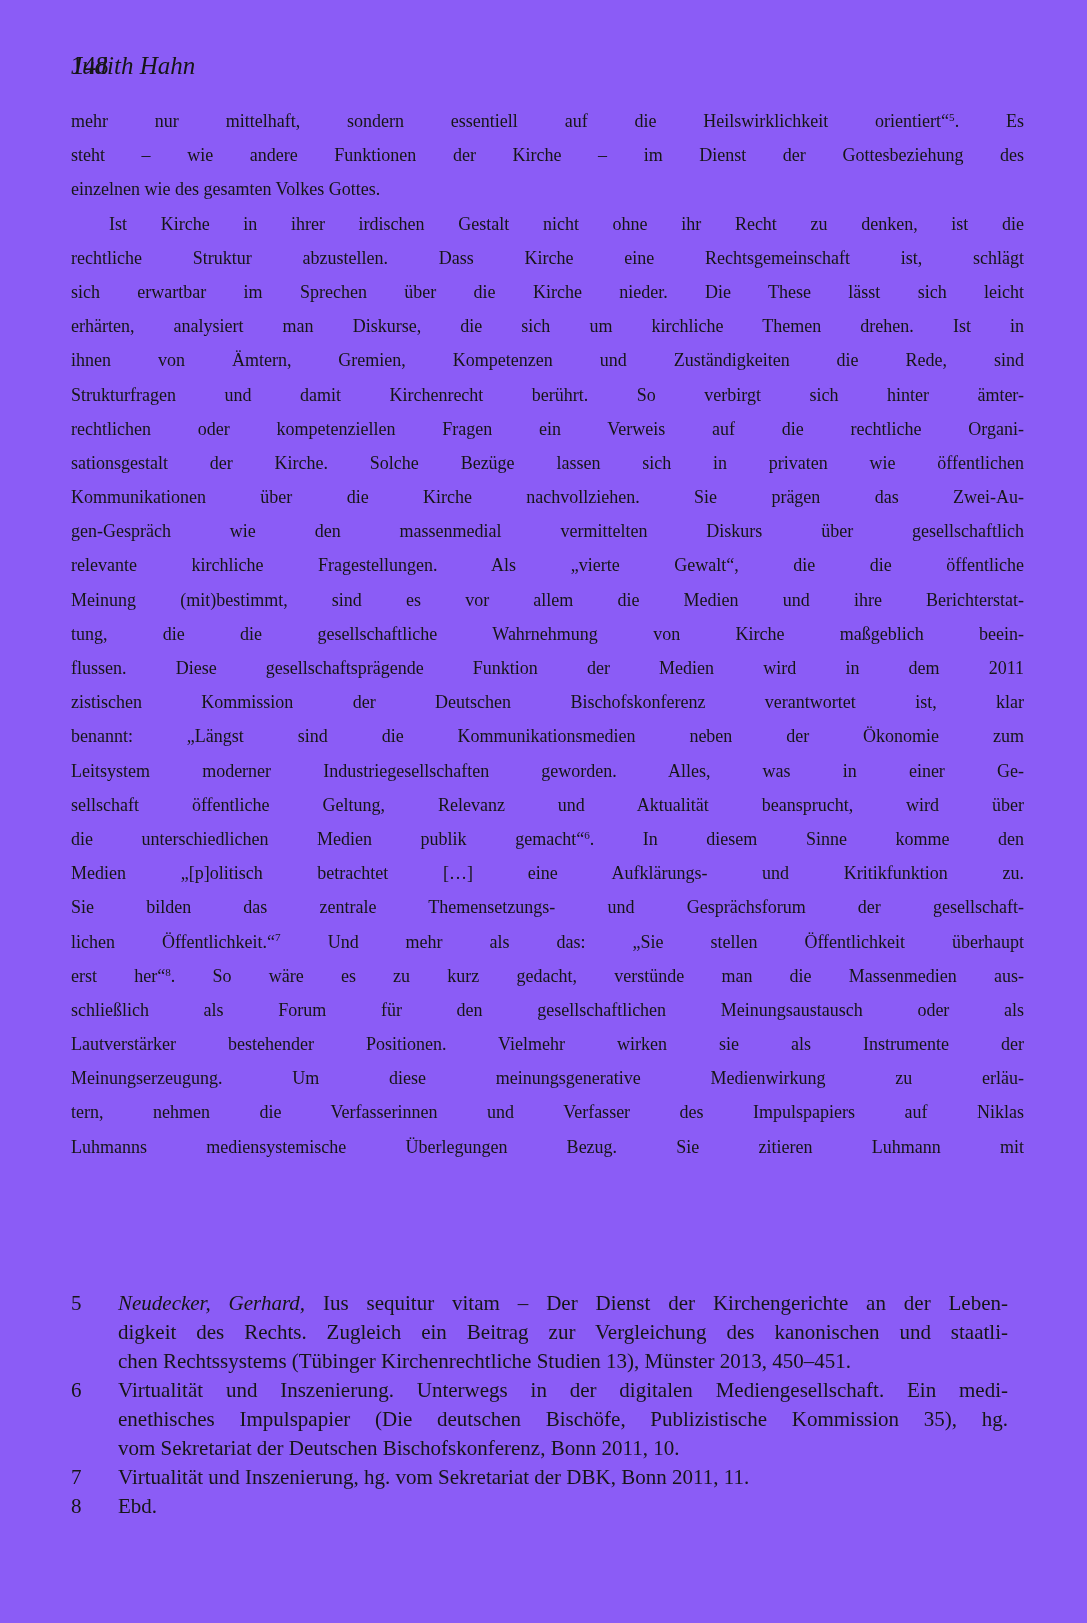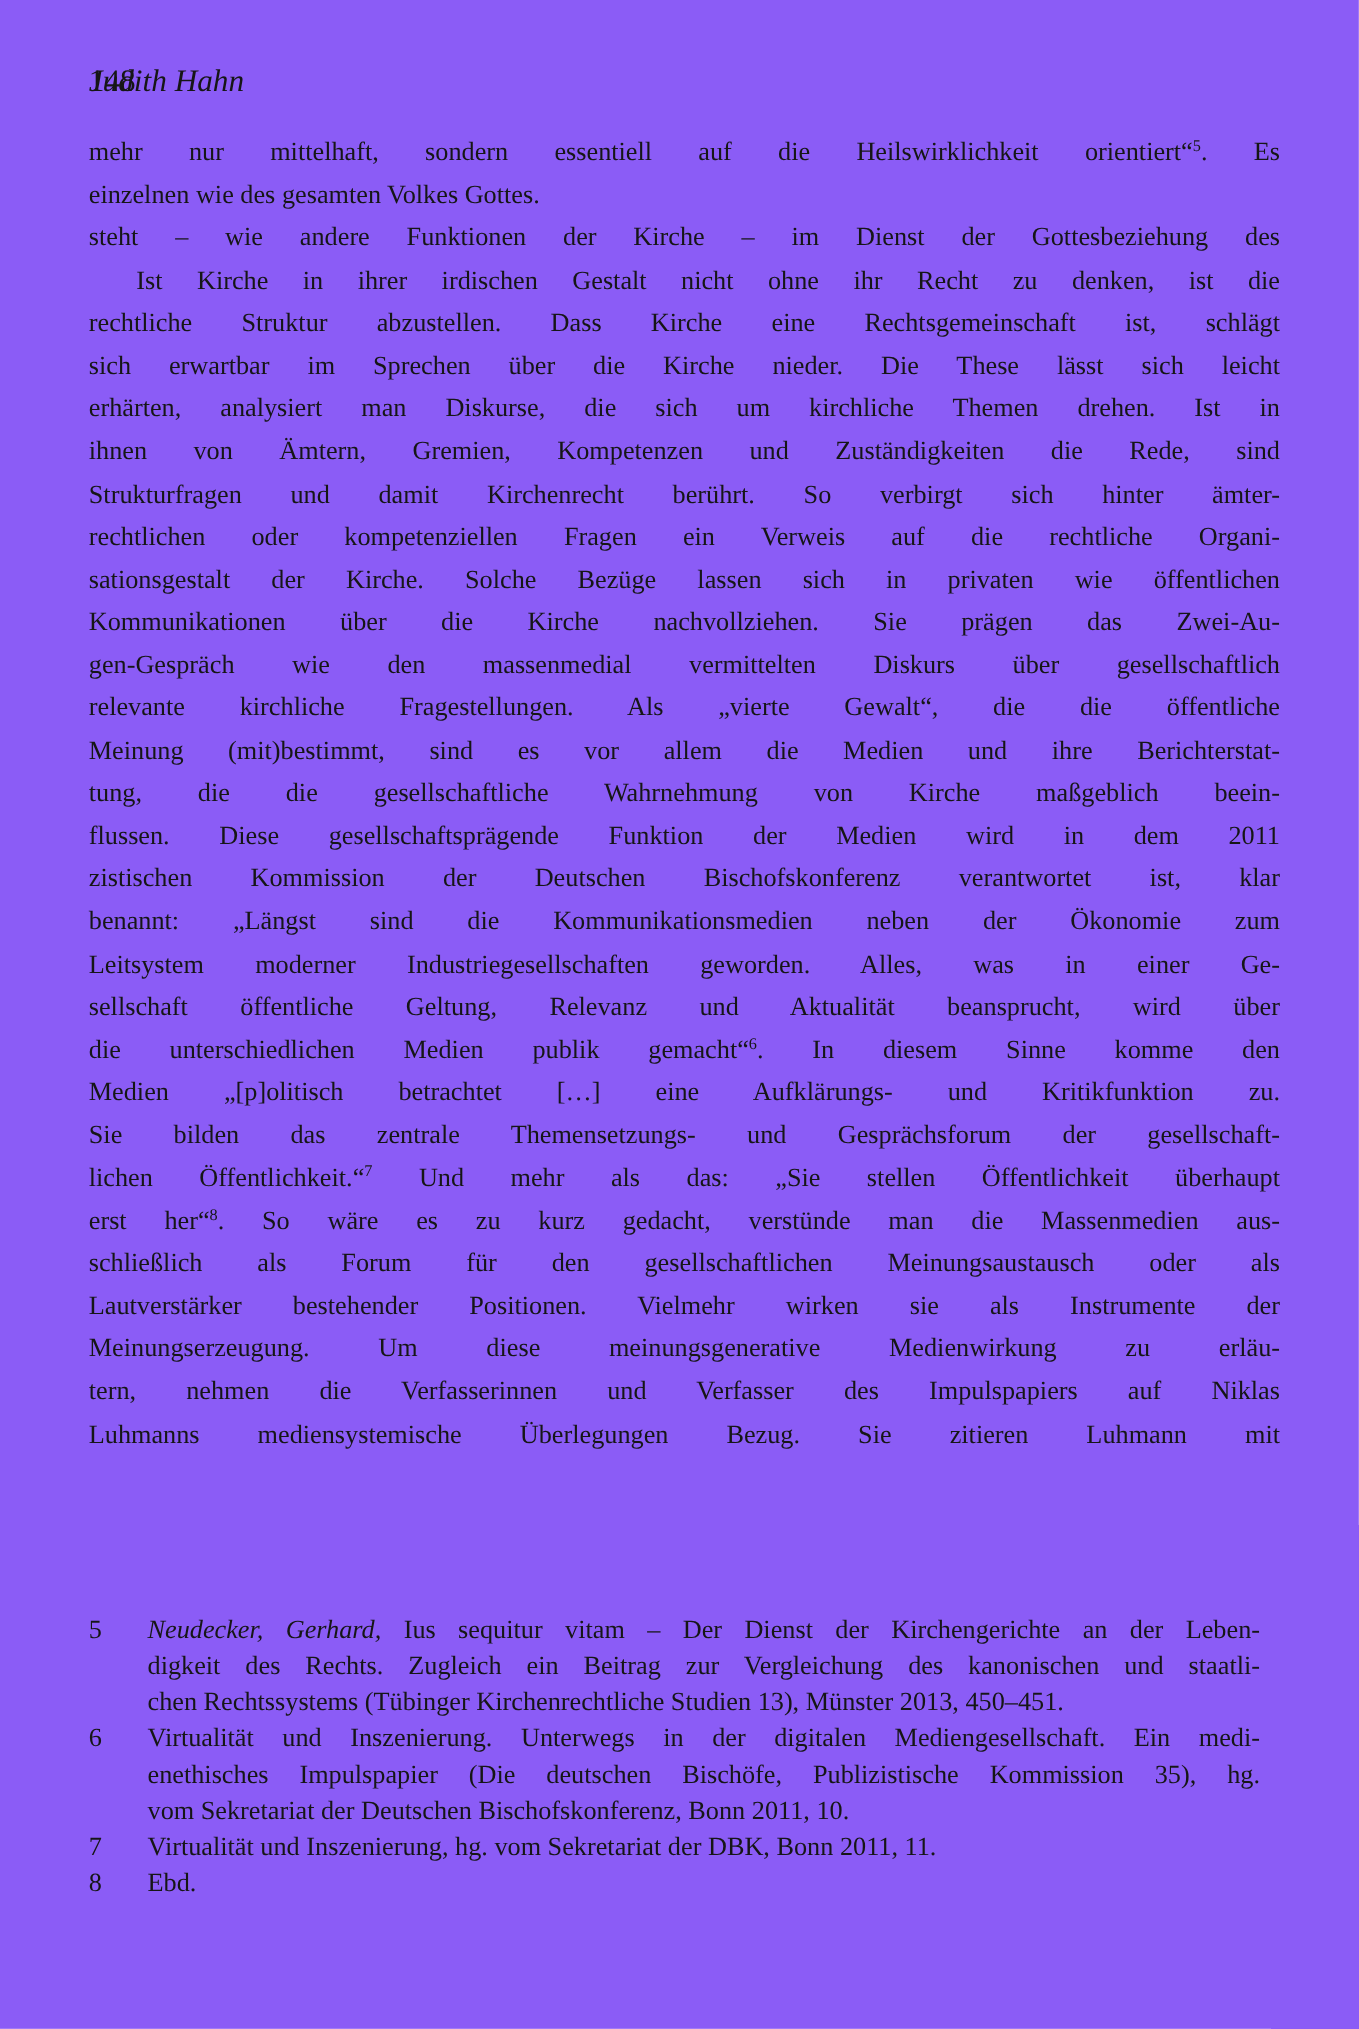--- a/index.html
+++ b/index.html
@@ -32,21 +32,21 @@
     right: 0;
     top: 0;
     text-align: left;
     font-style: italic;
   }
   .body-text {
     position: absolute;
     top: 104px;
     left: 71px;
     right: 63px;
-    font-size: 21px;
+    font-size: 18px;
   }
   .line {
     line-height: 34.2px;
     height: 34.2px;
     text-align: justify;
     text-align-last: justify;
     white-space: normal;
     overflow: visible;
   }
   .line.no-stretch { text-align-last: left; }
@@ -85,22 +85,22 @@
 
 <div class="page">
 
   <header class="page-header">
     <span class="page-number">148</span>
     <span class="running-head">Judith Hahn</span>
   </header>
 
   <main class="body-text" id="body-text">
       <div class="line">mehr nur mittelhaft, sondern essentiell auf die Heilswirklichkeit orientiert“<sup>5</sup>. Es</div>
+      <div class="line">steht – wie andere Funktionen der Kirche – im Dienst der Gottesbeziehung des</div>
       <div class="line no-stretch">einzelnen wie des gesamten Volkes Gottes.</div>
-      <div class="line">steht – wie andere Funktionen der Kirche – im Dienst der Gottesbeziehung des</div>
       <div class="line first-indent">Ist Kirche in ihrer irdischen Gestalt nicht ohne ihr Recht zu denken, ist die</div>
       <div class="line">rechtliche Struktur abzustellen. Dass Kirche eine Rechtsgemeinschaft ist, schlägt</div>
       <div class="line">sich erwartbar im Sprechen über die Kirche nieder. Die These lässt sich leicht</div>
       <div class="line">erhärten, analysiert man Diskurse, die sich um kirchliche Themen drehen. Ist in</div>
       <div class="line">ihnen von Ämtern, Gremien, Kompetenzen und Zuständigkeiten die Rede, sind</div>
       <div class="line">Strukturfragen und damit Kirchenrecht berührt. So verbirgt sich hinter ämter-</div>
       <div class="line">rechtlichen oder kompetenziellen Fragen ein Verweis auf die rechtliche Organi-</div>
       <div class="line">sationsgestalt der Kirche. Solche Bezüge lassen sich in privaten wie öffentlichen</div>
       <div class="line">Kommunikationen über die Kirche nachvollziehen. Sie prägen das Zwei-Au-</div>
       <div class="line">gen-Gespräch wie den massenmedial vermittelten Diskurs über gesellschaftlich</div>

